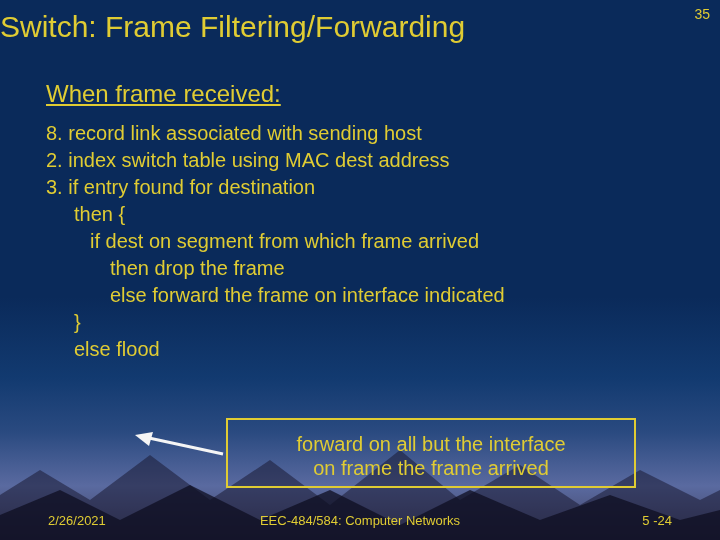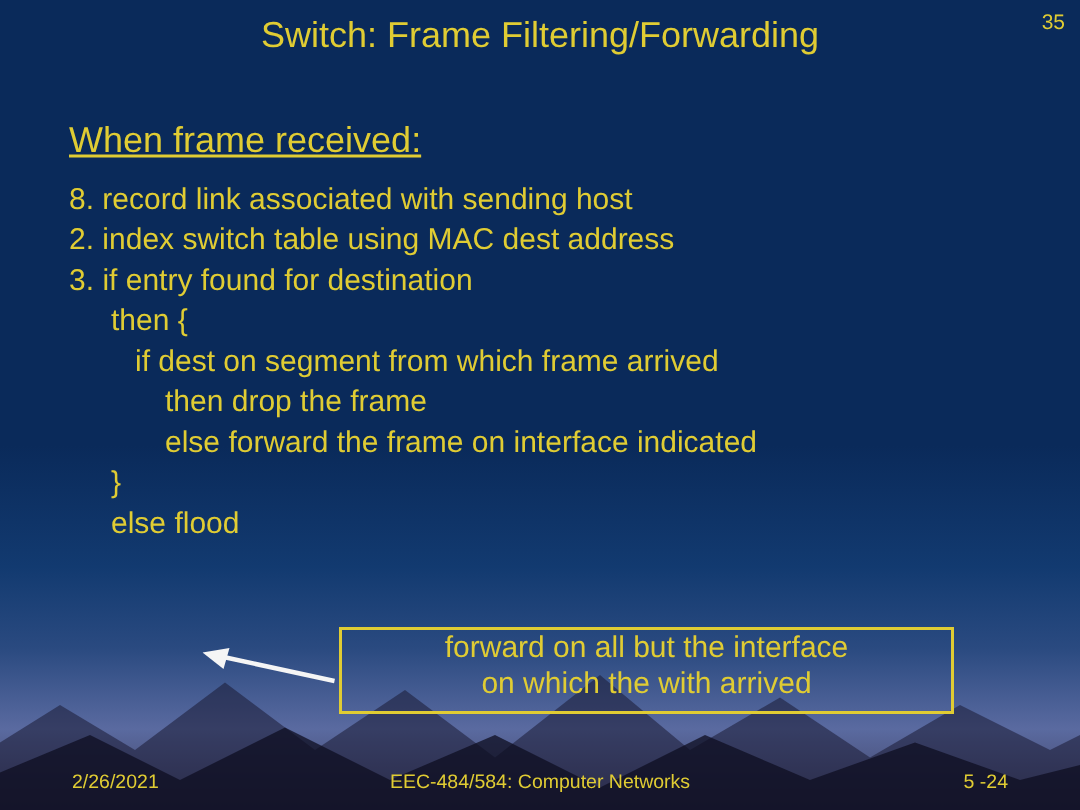--- a/index.html
+++ b/index.html
@@ -31,22 +31,21 @@
     bottom: 0;
     width: 720px;
     height: 140px;
     pointer-events: none;
   }
   .title {
     position: absolute;
     top: 10px;
     left: 0;
     width: 100%;
-    text-align: center;
-    font-size: 24px;
+    font-size: 30px;
     color: #e0cc33;
   }
   .pagecorner {
     position: absolute;
     top: 6px;
     right: 10px;
     font-size: 14px;
     color: #e0cc33;
   }
   .subhead {
@@ -68,21 +67,21 @@
   }
   .ital { }
   .ind1 { margin-left: 28px; }
   .ind2 { margin-left: 44px; }
   .ind3 { margin-left: 64px; }
   .callout-box {
     position: absolute;
     left: 226px;
     top: 418px;
     width: 390px;
-    padding: 0 8px 6px 8px;
+    padding: 12px 8px 6px 8px;
     border: 2px solid #e0cc33;
     font-size: 20px;
     color: #e0cc33;
     text-align: center;
     line-height: 1.2;
   }
   .arrow {
     position: absolute;
     left: 135px;
     top: 432px;
@@ -152,19 +151,19 @@
     </div>
   </div>
 
   <svg class="arrow" viewBox="0 0 90 28">
     <line x1="88" y1="22" x2="14" y2="6" stroke="#f5f5f5" stroke-width="3"></line>
     <polygon points="0,3 18,0 14,14" fill="#f5f5f5"></polygon>
   </svg>
 
   <div class="callout-box">
     <div>forward on all but the interface</div>
-    <div>on which the with arrived</div>
+    <div>on frame the frame arrived</div>
   </div>
 
   <div class="footer-left">2/26/2021</div>
   <div class="footer-center">EEC-484/584: Computer Networks</div>
   <div class="footer-right">5 -24</div>
 </div>
 
 </body></html>

